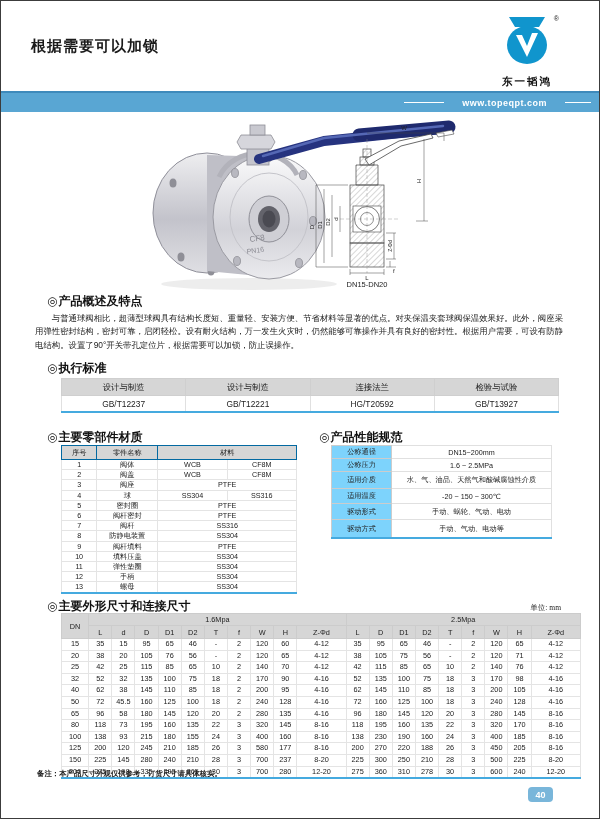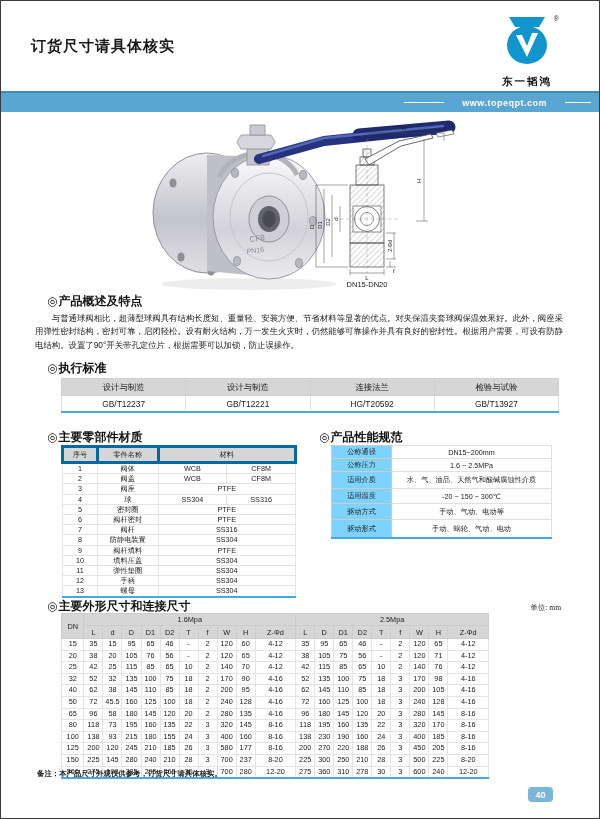--- a/index.html
+++ b/index.html
@@ -32,51 +32,51 @@
   
   table{border-collapse:collapse;table-layout:fixed;margin-left:8px;}
   th,td{padding:0;font-weight:normal;text-align:center;overflow:hidden;white-space:nowrap;}
   .blue-underline{border-bottom:2px solid #45aadf;}
   
   .standards{position:absolute;left:52px;top:377px;width:498px;font-size:8.4px;}
   .standards th{background:#d6d6d6;height:16px;border:1px solid #cfcfcf;color:#222;}
   .standards td{height:15px;border:1px solid #e0e0e0;color:#222;background:#fff;}
   
   .materials{position:absolute;left:52px;top:444px;width:236px;font-size:7.2px;}
-  .materials th{background:#d6d6d6;height:13px;border:3px solid #0369a1;color:#222;}
+  .materials th{background:#d6d6d6;height:13px;border:1px solid #0369a1;color:#222;}
   .materials td{height:9.2px;line-height:9.2px;border:1px solid #e4e4e4;color:#222;}
   
   .performance{position:absolute;left:322px;top:444px;width:221px;font-size:7.2px;}
   .performance td{border:1px solid #e0e0e0;color:#222;}
   .performance td.plabel{background:#7dd3fc;width:59px;border-color:#cccccc;}
   .performance tr:nth-child(1) td{height:12px;}
   .performance tr:nth-child(2) td{height:12px;}
   .performance tr:nth-child(3) td{height:16px;}
   .performance tr:nth-child(4) td{height:14px;}
   .performance tr:nth-child(5) td{height:15px;}
   .performance tr:nth-child(6) td{height:17px;}
   
   .unit-note{position:absolute;left:470px;top:602px;width:90px;text-align:right;font-size:7.5px;color:#222;font-family:Liberation Serif, serif;}
-  .dims{position:absolute;left:52px;top:612px;width:428px;font-size:7.3px;}
+  .dims{position:absolute;left:52px;top:612px;width:520px;font-size:7.3px;}
   .dims th{background:#d6d6d6;border:1px solid #cccccc;color:#222;}
   .dims tr.group-row th{height:11px;}
   .dims tr.sub-row th{height:12px;}
   .dims td{height:10.6px;line-height:10.6px;border:1px solid #e4e4e4;color:#222;}
   .dims col.c-dn{width:5.2%;} .dims col.c-n{width:4.42%;} .dims col.c-z{width:9.4%;}
   .dims-note{position:absolute;left:36px;top:768px;font-size:7.4px;font-weight:600;color:#222;}
   
   .page-badge{position:absolute;left:527px;top:786px;width:25px;height:15px;border-radius:4px;
     background:#79b6da;color:#fff;font-size:9px;font-weight:bold;display:flex;align-items:center;justify-content:center;}
 </style>
 </head>
 <body>
 
 <div class="page">
 
-  <div class="page-title">订货尺寸请具体核实</div>
+  <div class="page-title">根据需要可以加锁</div>
   <div class="logo-wrap">
     <span class="logo-reg">®</span>
     <svg width="50" height="56" viewBox="0 0 50 56">
       <ellipse cx="25" cy="32" rx="20" ry="19" fill="#1095cd"></ellipse>
       <path d="M7,4 L43,4 L37,14 L31,14 L31,24 L19,24 L19,14 L13,14 Z" fill="#1095cd"></path>
       <path d="M14,22 L25,44 L36,20 L30,20 L25,33 L20,22 Z" fill="#ffffff"></path>
     </svg>
     <div class="brand-name">东一韬鸿</div>
   </div>
 
@@ -318,26 +318,26 @@
         </tr>
         <tr>
           <td class="plabel">适用介质</td>
           <td>水、气、油品、天然气和酸碱腐蚀性介质</td>
         </tr>
         <tr>
           <td class="plabel">适用温度</td>
           <td>-20 ~ 150 ~ 300℃</td>
         </tr>
         <tr>
+          <td class="plabel">驱动形式</td>
+          <td>手动、蜗轮、气动、电动</td>
+        </tr>
+        <tr>
           <td class="plabel">驱动方式</td>
           <td>手动、气动、电动等</td>
-        </tr>
-        <tr>
-          <td class="plabel">驱动形式</td>
-          <td>手动、蜗轮、气动、电动</td>
         </tr>
       </tbody>
   </table>
 
   <div class="sec-head" style="left:46px;top:597px;">
     <span class="marker">◎</span><span>主要外形尺寸和连接尺寸</span>
   </div>
   <div class="unit-note">单位: mm</div>
   <table class="dims blue-underline">
     <colgroup>

